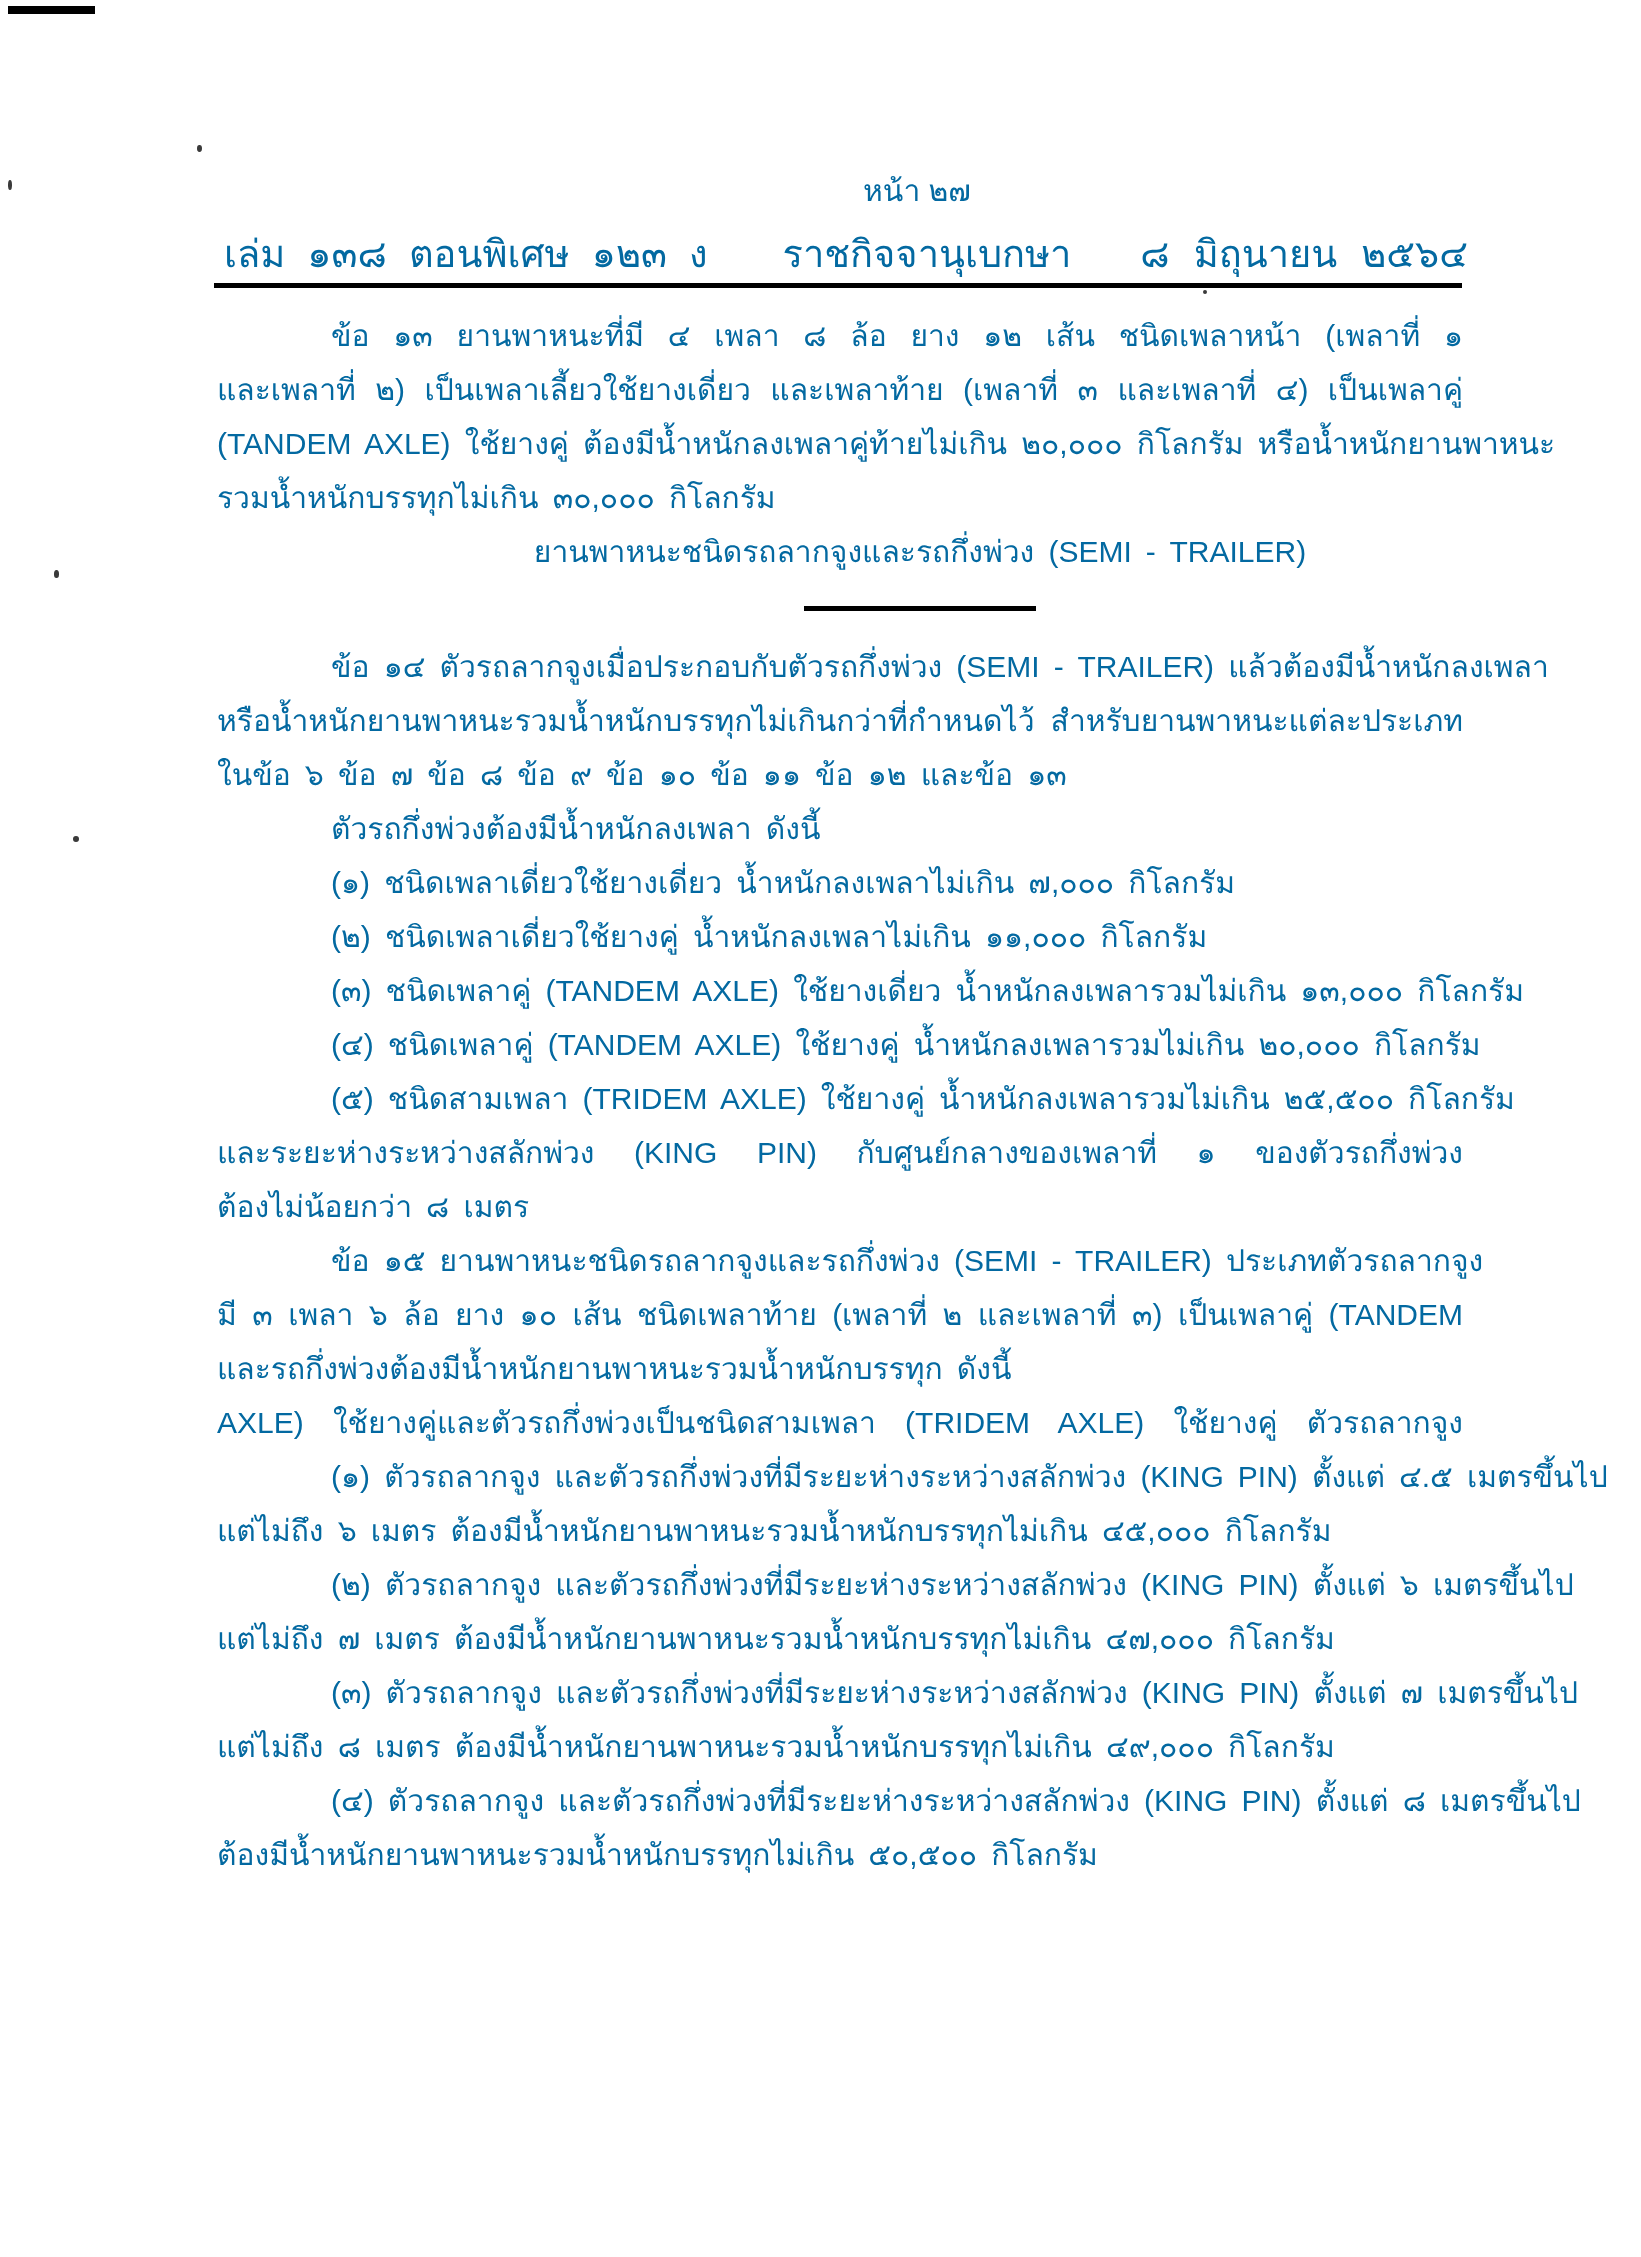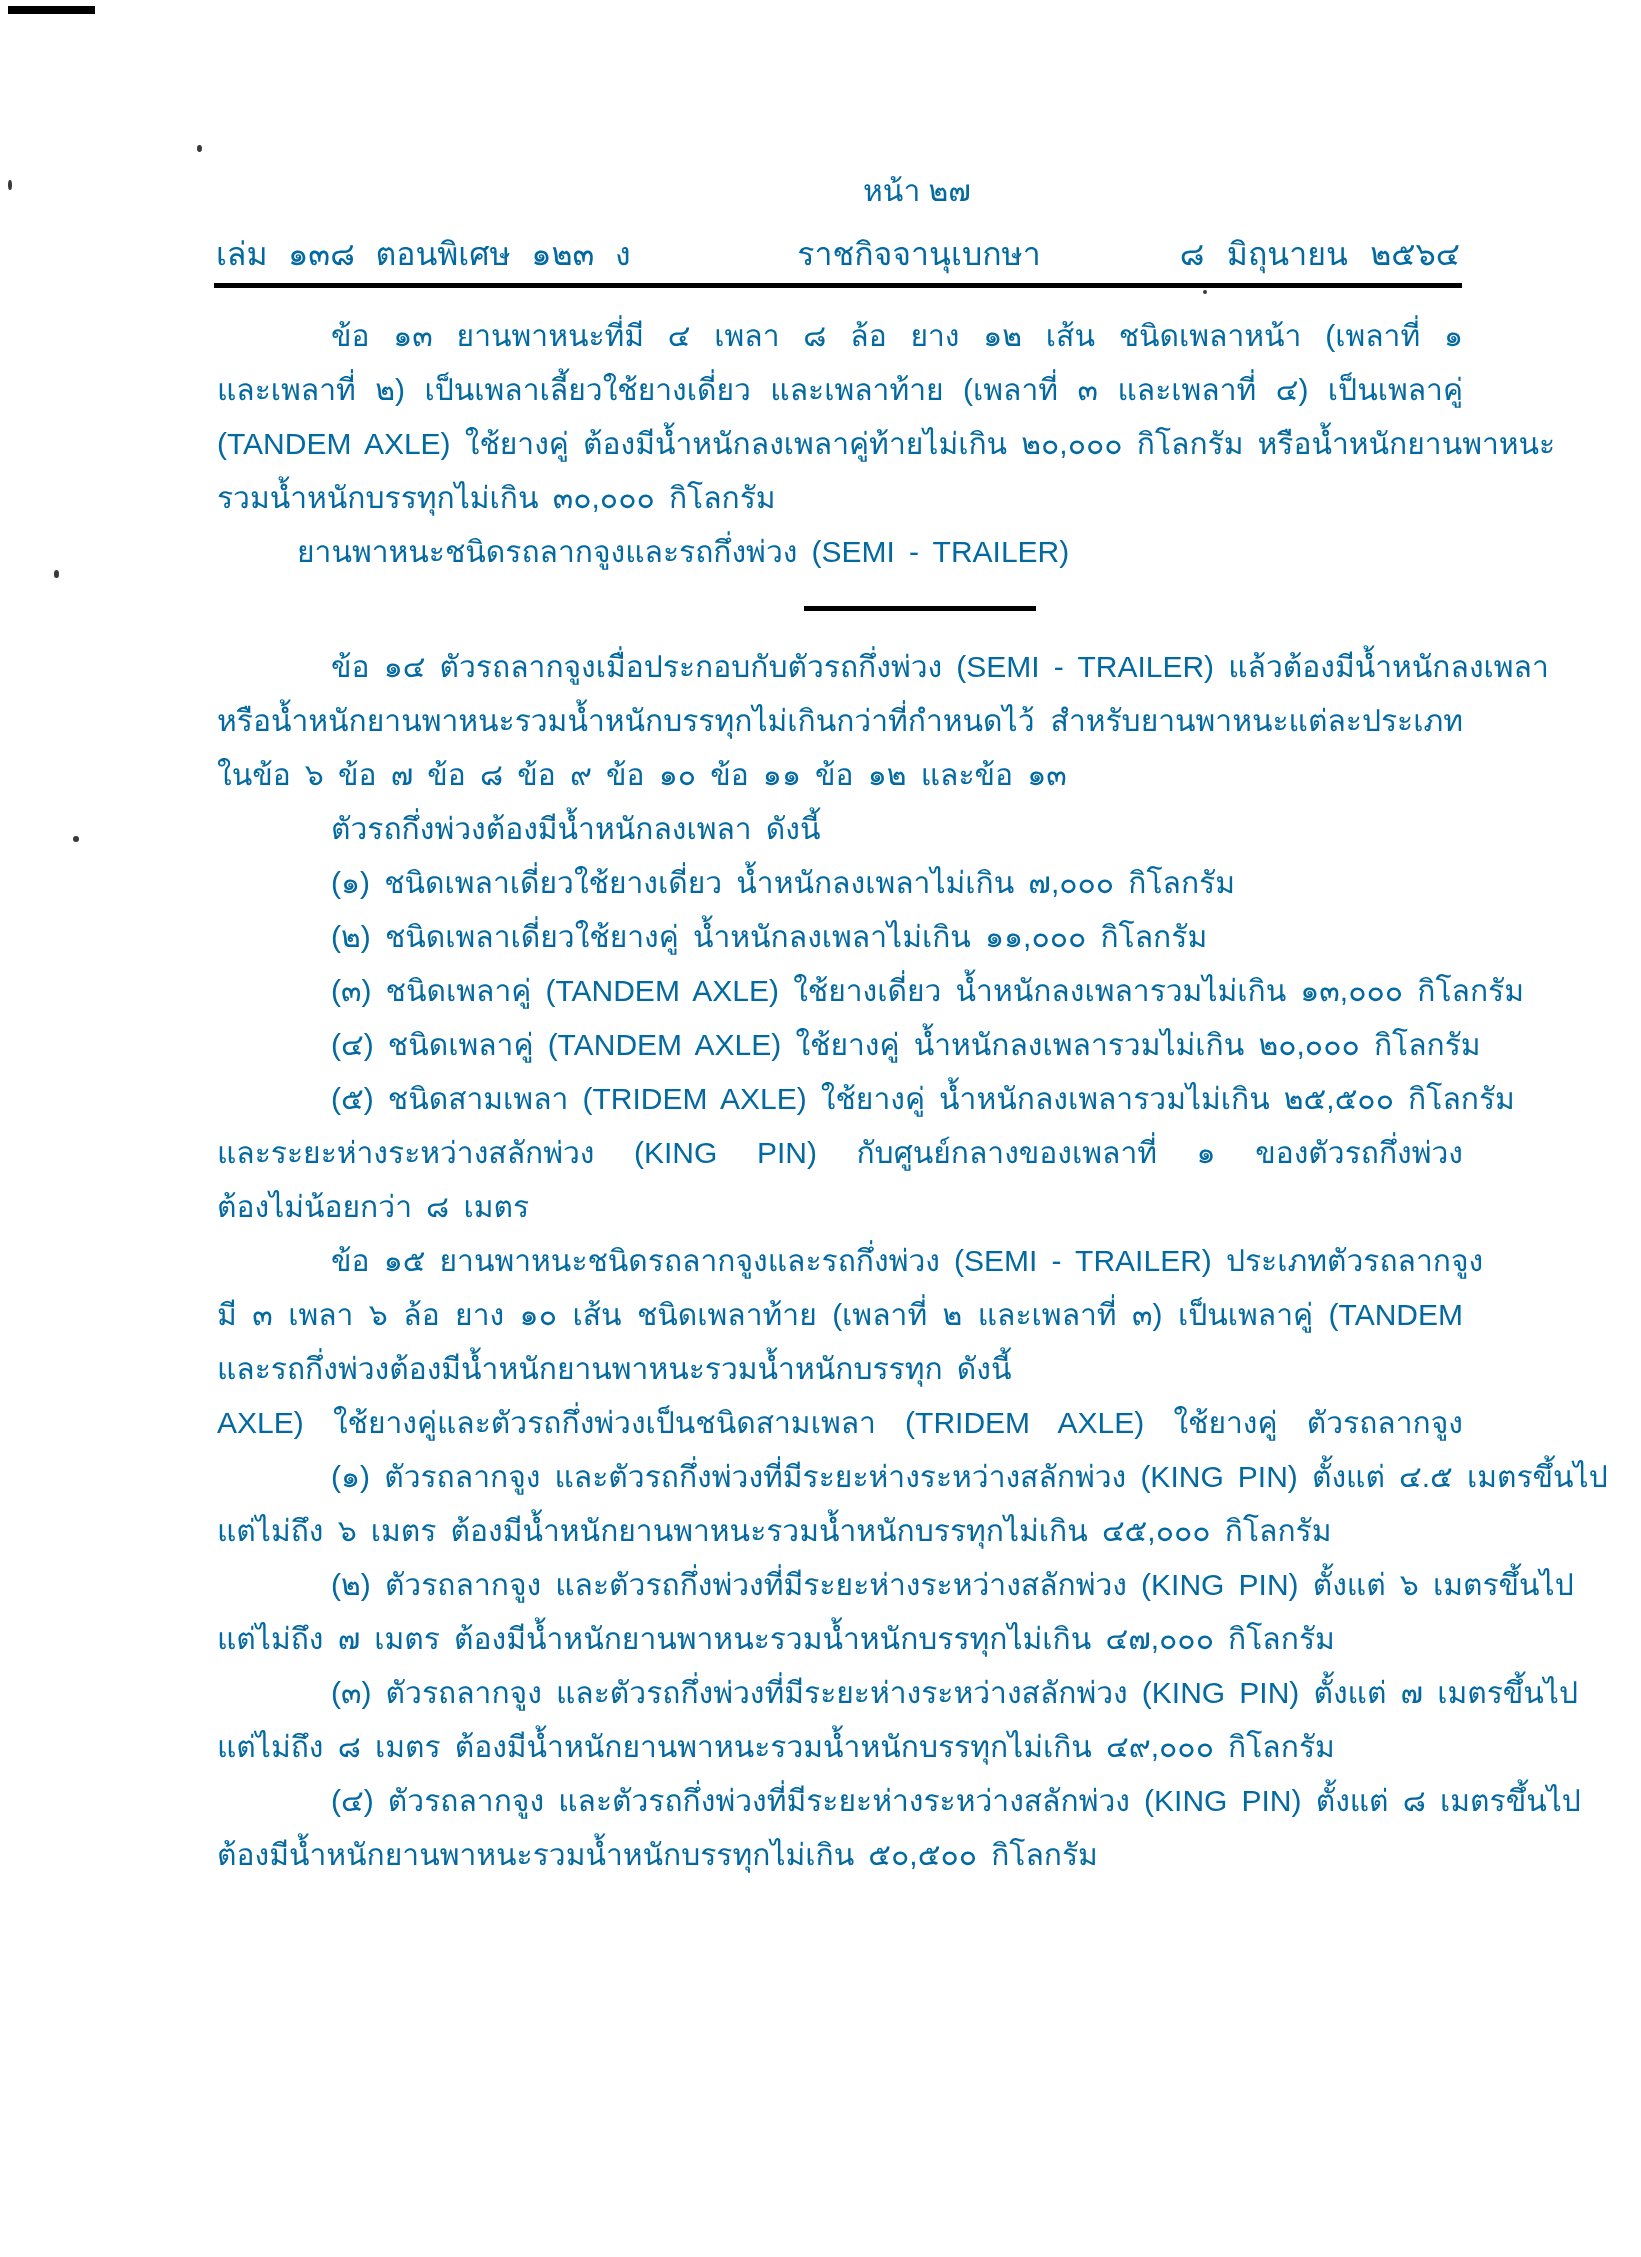--- a/index.html
+++ b/index.html
@@ -19,22 +19,22 @@
   .speck.s3{left:54px;top:570px;width:4.8px;height:7.7px;}
   .speck.s4{left:73px;top:836px;width:5.8px;height:5.8px;}
   .speck.s5{left:1203px;top:290px;width:3.9px;height:3.9px;}
 
   
   .page-label{
     position:absolute;top:170px;left:294px;width:1246px;
     text-align:center;font-size:30px;line-height:42px;
   }
   .edition-line{
-    position:absolute;top:232px;left:214px;width:1246px;height:44px;
-    font-size:32px;line-height:44px;text-decoration:underline;
+    position:absolute;top:232px;left:222px;width:1246px;height:44px;
+    font-size:38px;line-height:44px;text-decoration:underline;
   }
   .edition-line .edition{position:absolute;left:1.9px;word-spacing:11.6px;}
   .edition-line .gazette{position:absolute;left:calc(50% + 82px);transform:translateX(-50%);}
   .edition-line .date{position:absolute;right:0;word-spacing:13.5px;}
   .header-rule{position:absolute;top:283px;left:214px;width:1248px;height:4.8px;background:#000;}
 
   
   .body{
     position:absolute;top:309px;left:217px;width:1246px;
     font-size:30px;
@@ -44,21 +44,21 @@
     white-space:nowrap;
     word-spacing:5.8px;
   }
   .ind{text-indent:114px;}
   .j{text-align-last:justify;}
   .heading-part{
     height:54px;line-height:54px;text-align:center;
     position:relative;left:80px;margin-top:11.6px;word-spacing:9.7px;
   }
   .heading-title{
-    height:54px;line-height:54px;text-align:left;
+    height:54px;line-height:54px;text-align:center;
     position:relative;left:80px;word-spacing:5.8px;
   }
   .heading-rule{
     width:232px;height:4.8px;background:#000;
     margin:27px auto 0 auto;position:relative;left:80px;
   }
   .after-rule{margin-top:29px;}
 </style>
 </head>
 <body>

